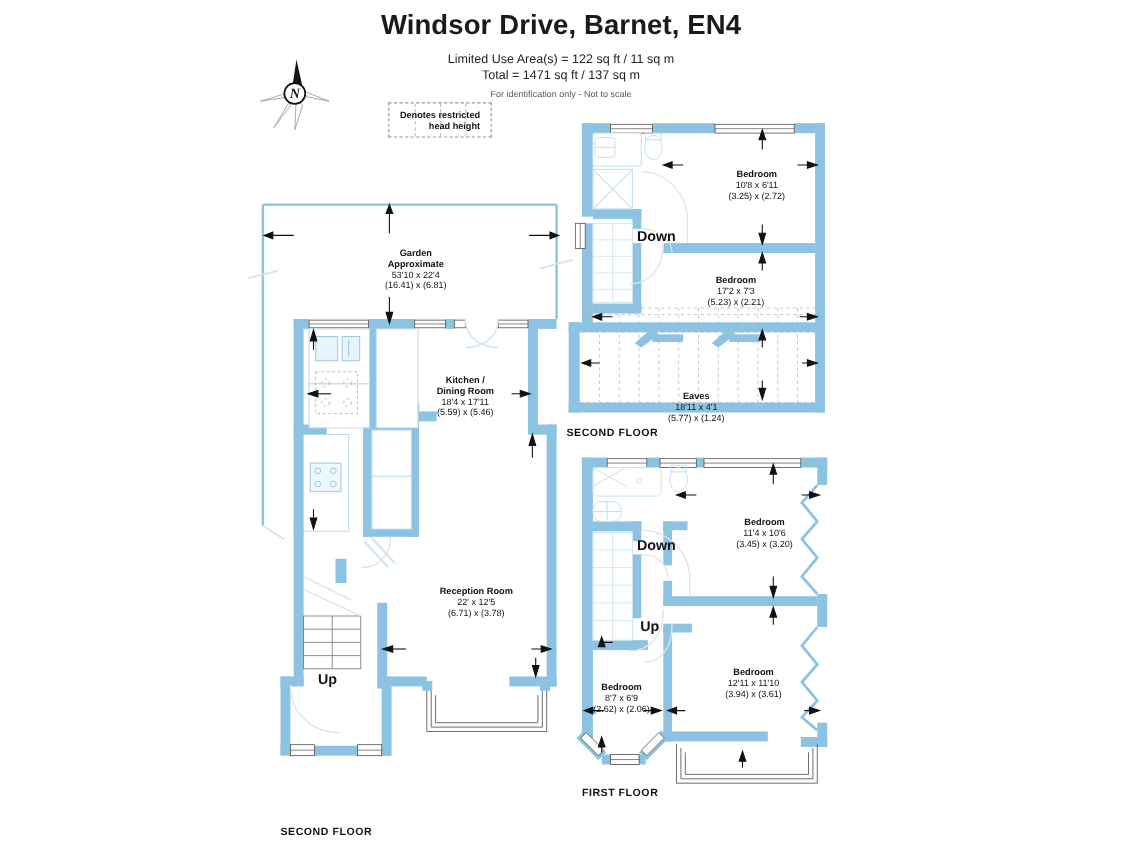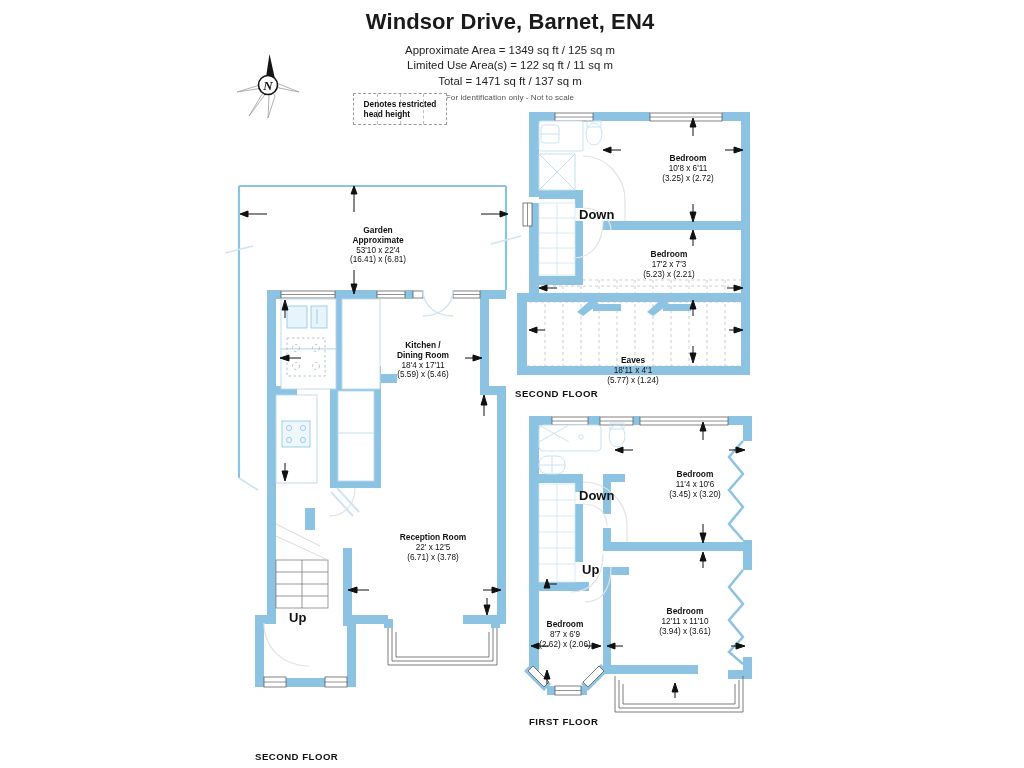--- a/index.html
+++ b/index.html
@@ -23,21 +23,21 @@
   }
   
   .header {
     position: absolute;
     right: 254px;
     top: 10px;
     width: 520px;
     text-align: center;
   }
   .title {
-    font-size: 22px;
+    font-size: 25px;
     font-weight: bold;
     letter-spacing: 0.1px;
     color: #1a1a1a;
     margin: 0 0 9px 0;
     line-height: 1.1;
   }
   .area-line {
     font-size: 11.4px;
     color: #222;
     line-height: 15.2px;
@@ -54,21 +54,21 @@
     position: absolute;
     left: 353px;
     top: 93px;
     width: 92px;
     height: 30px;
     border: 1px dashed #9a9a9a;
     background: #ffffff;
     display: flex;
     align-items: center;
     justify-content: center;
-    text-align: left;
+    text-align: right;
   }
   .legend-box .inner-dash {
     position: absolute;
     top: 0; bottom: 0;
     border-left: 1px dashed #bdbdbd;
   }
   .legend-text {
     font-size: 8.3px;
     font-weight: bold;
     line-height: 10.5px;
@@ -120,21 +120,20 @@
     color: #111;
   }
 </style>
 </head>
 <body>
 
 <div id="root">
 
   <div class="header">
     <div class="title">Windsor Drive, Barnet, EN4</div>
-    <div class="area-line">Approximate Area = 1349 sq ft / 125 sq m</div>
     <div class="area-line">Limited Use Area(s) = 122 sq ft / 11 sq m</div>
     <div class="area-line">Total = 1471 sq ft / 137 sq m</div>
     <div class="disclaimer">For identification only - Not to scale</div>
   </div>
 
   <div class="compass">
     <svg width="70" height="70" viewBox="0 0 70 70">
 
       <g fill="#ffffff" stroke="#9aa0a6" stroke-width="0.8">
         <polygon points="35,30 28,36 2,44 28,40"></polygon>

